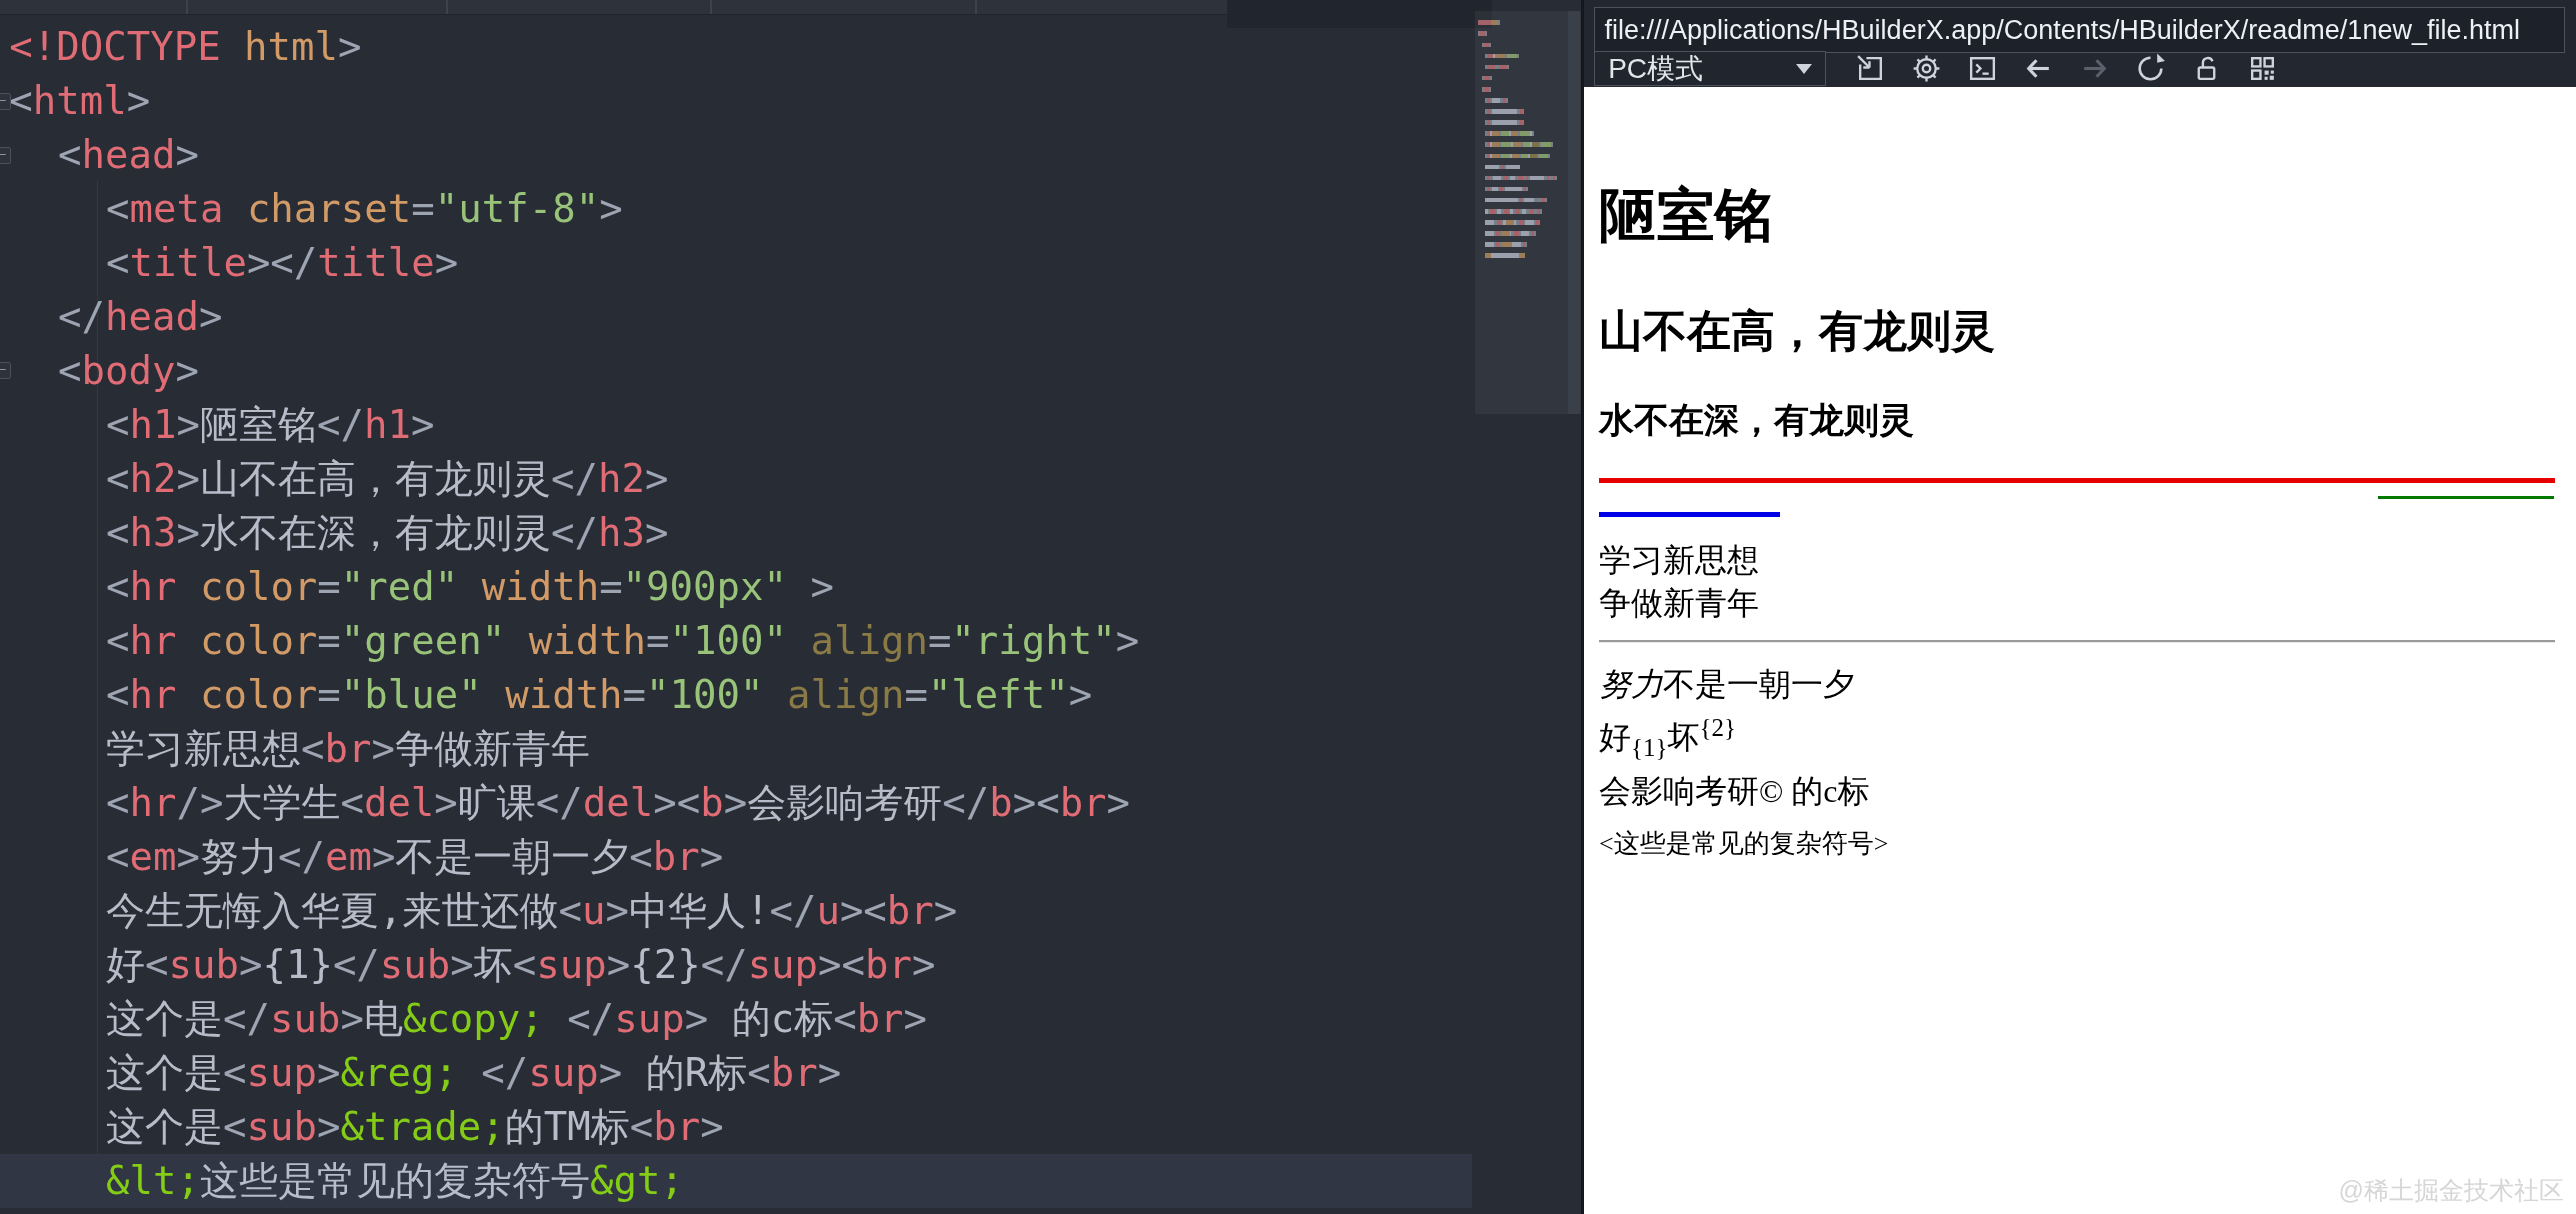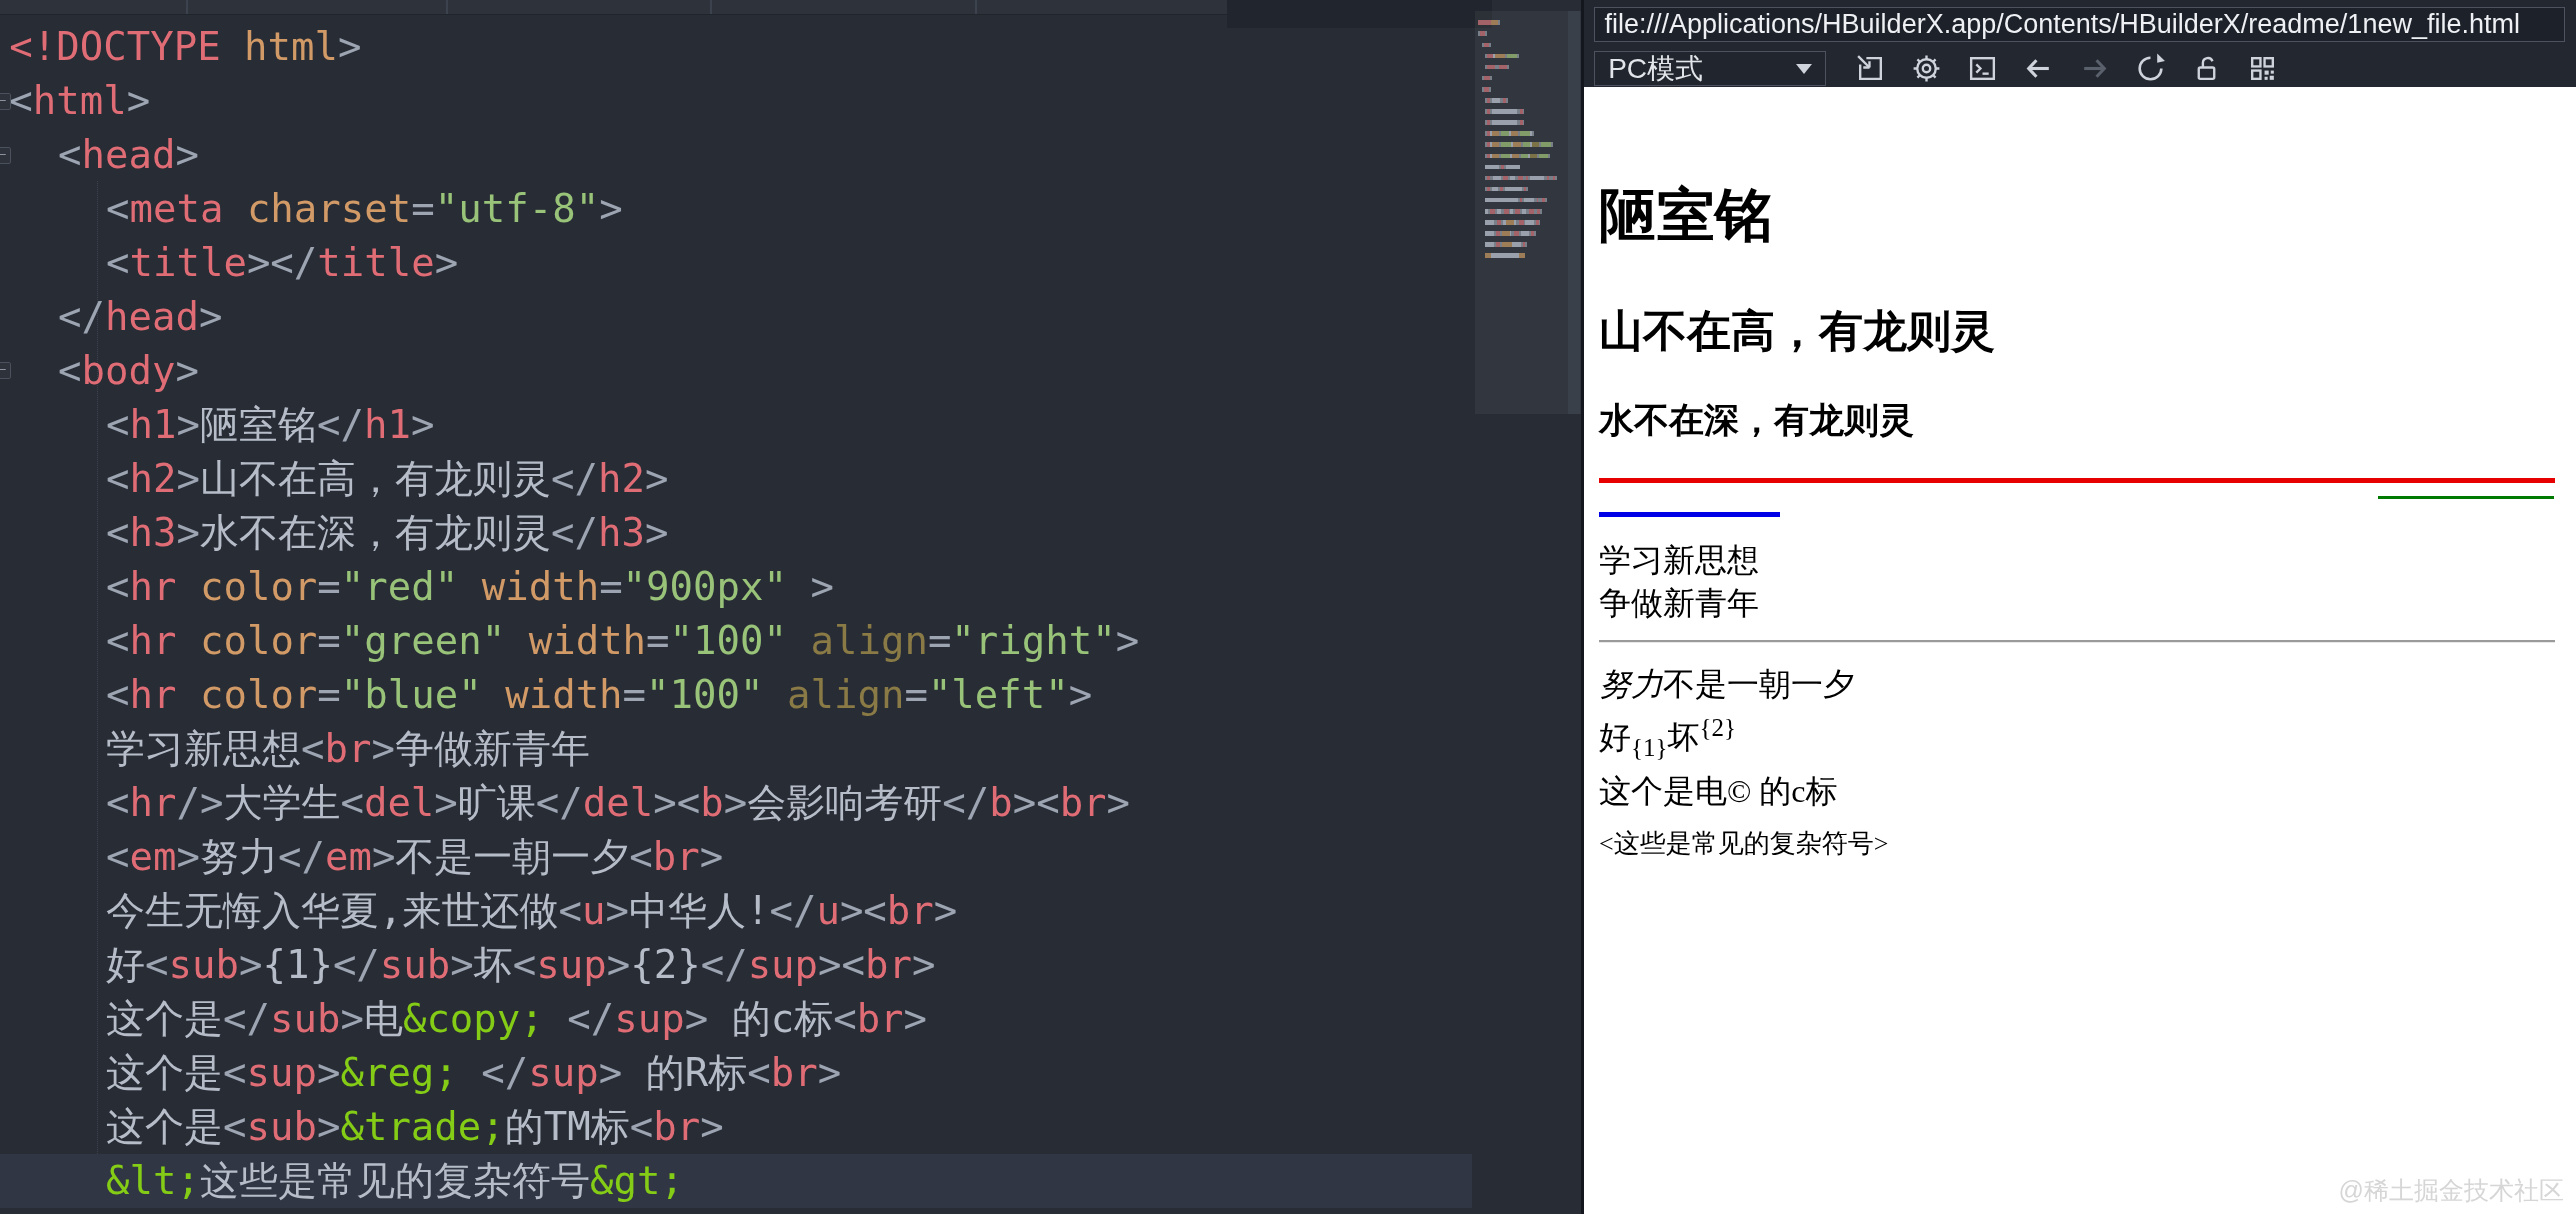--- a/index.html
+++ b/index.html
@@ -30,21 +30,21 @@
   .mm-line{display:flex;height:4.6px;margin-bottom:6.5px;}
   .mm-line span{display:block;height:4.6px;opacity:.85;}
   .mm-tag{background:#b96a71}.mm-attr{background:#b08a5c}.mm-val{background:#8fae70}
   .mm-p{background:#868c97}.mm-txt{background:#aeb4bf}.mm-ent{background:#b08a5c}.mm-dep{background:#8a7c4a}
   .mm-viewport{position:absolute;left:1475px;top:11px;width:106px;height:403px;background:rgba(255,255,255,0.05);}
   .mm-scrollthumb{position:absolute;left:1568px;top:11px;width:12px;height:403px;background:#3a4049;}
   .pane-divider{position:absolute;left:1581px;top:0;width:2.8px;height:1214px;background:#14171d;}
   
   .preview-pane{position:absolute;left:1584px;top:0;width:992px;height:1214px;background:#23272f;}
   .url-input{
-    position:absolute;left:10.2px;top:7.4px;width:971px;height:35px;box-sizing:border-box;
+    position:absolute;left:10.2px;top:7.4px;width:971px;height:46px;box-sizing:border-box;
     background:#1c212a;border:1.9px solid #4d525e;color:#eef0f4;
     font-family:"Liberation Sans",sans-serif;font-size:27px;padding:0 9.3px;outline:none;
   }
   .mode-select{
     position:absolute;left:10.2px;top:51px;width:232px;height:35px;box-sizing:border-box;
     background:#21252e;border:1.9px solid #4d525e;color:#e2e5ea;font-size:28px;
     display:flex;align-items:center;padding:0 13px;
   }
   .mode-caret{margin-left:auto;width:0;height:0;border-left:8.4px solid transparent;border-right:8.4px solid transparent;border-top:10.2px solid #cfd4dc;}
   .toolbar-icons{position:absolute;left:258px;top:51px;height:35px;display:flex;align-items:center;}
@@ -414,18 +414,18 @@
       <div class="h2"><span>山不在高，有龙则灵</span></div>
       <div class="h3"><span>水不在深，有龙则灵</span></div>
       <div class="phr phr-red"></div>
       <div class="phr phr-green"></div>
       <div class="phr phr-blue"></div>
       <div class="pline"><span>学习新思想</span></div>
       <div class="pline"><span>争做新青年</span></div>
       <div class="phr phr-default"></div>
       <div class="pline"><span class="seg-em">努力</span><span>不是一朝一夕</span></div>
       <div class="pline"><span>好</span><span class="seg-sub">{1}</span><span>坏</span><span class="seg-sup">{2}</span></div>
-      <div class="pline"><span>这个是电© 的c标</span></div>
+      <div class="pline"><span>会影响考研© 的c标</span></div>
       <div class="pline psmall"><span>&lt;这些是常见的复杂符号&gt;</span></div>
     </div>
   <div class="watermark">@稀土掘金技术社区</div>
 </div>
 
 
 </body></html>

